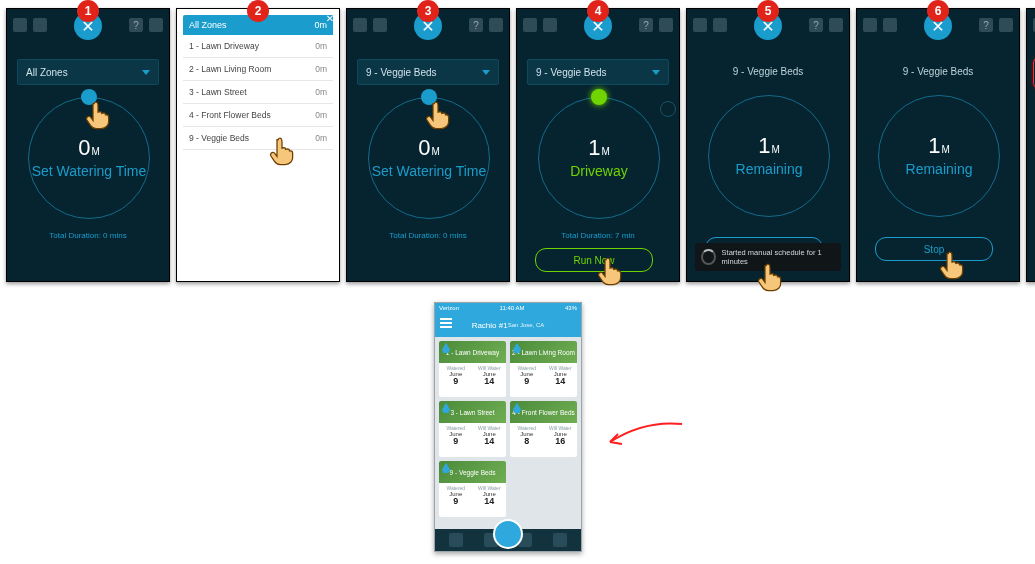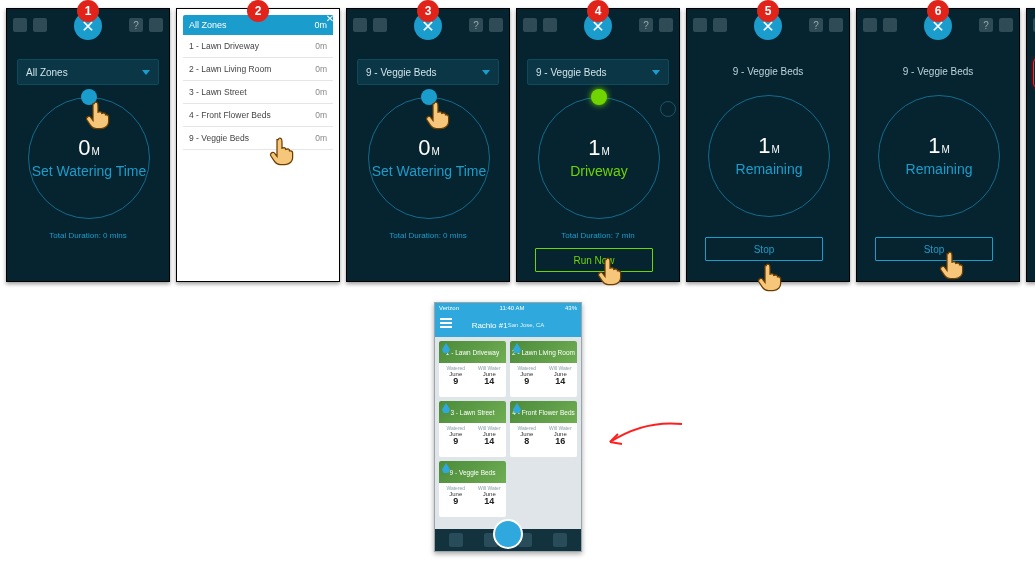--- a/index.html
+++ b/index.html
@@ -159,21 +159,21 @@
   
   .act-btn {
     margin: 8px 26px 0 18px;
     height: 22px;
     border: 1px solid #6fd400;
     color: #6fd400;
     font-size: 10px;
     display: flex;
     align-items: center;
     justify-content: center;
-    border-radius: 1px;
+    border-radius: 11px;
   }
   .act-btn.stop { border-color: #1a9dcc; color: #1a9dcc; }
   
   .hand {
     position: absolute;
     width: 26px; height: 30px;
     z-index: 6;
   }
   .hand svg { width: 100%; height: 100%; }
   
@@ -514,20 +514,24 @@
     <div class="zone-bar plain">
       <span>9 - Veggie Beds</span>
     </div>
     <div class="dial-wrap">
       <div class="dial">
         <div class="dial-num"><span>1</span><span class="m">M</span></div>
         <div class="dial-sub blue2">Remaining</div>
       </div>
     </div>
     <div class="act-btn stop" style="margin-top:22px">Stop</div>
+    <div class="toast">
+      <span class="spin"></span>
+      <span>Started manual schedule for 1 minutes</span>
+    </div>
     <div class="hand" style="left:70px;top:254px;">
       <svg viewBox="0 0 40 48">
           <path d="M14 4c0-2 3-3 5-1 1 1 1 3 1 6v9l3-1c2 0 3 1 3 3l3-1c2 0 3 2 3 3l2 0c2 0 3 2 3 4v7c0 5-4 11-12 11H17c-4 0-7-2-9-5l-6-9c-1-2 0-4 2-5s4 0 5 2l3 4V4z" fill="#f6c77a" stroke="#6b3e00" stroke-width="2"></path>
         </svg>
     </div>
   </div>
 
   <div class="phone">
     <div class="badge">6</div>
     <div class="toolbar">

